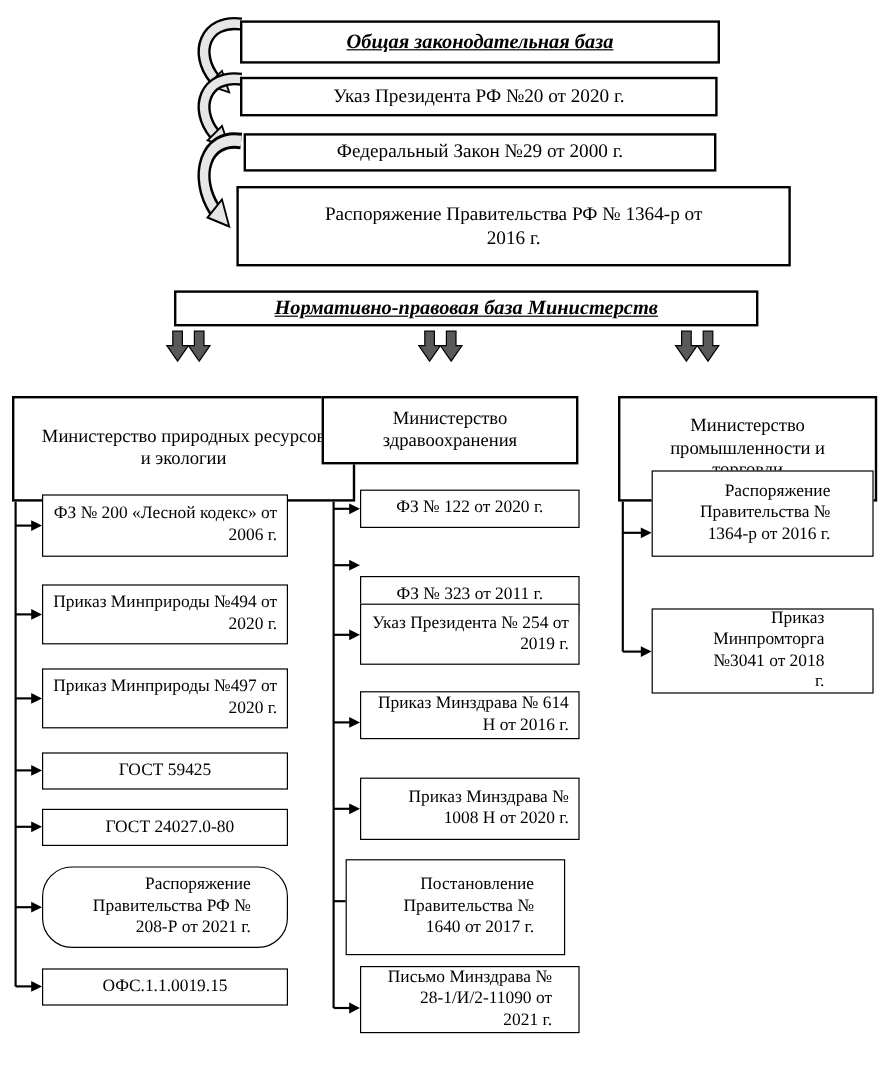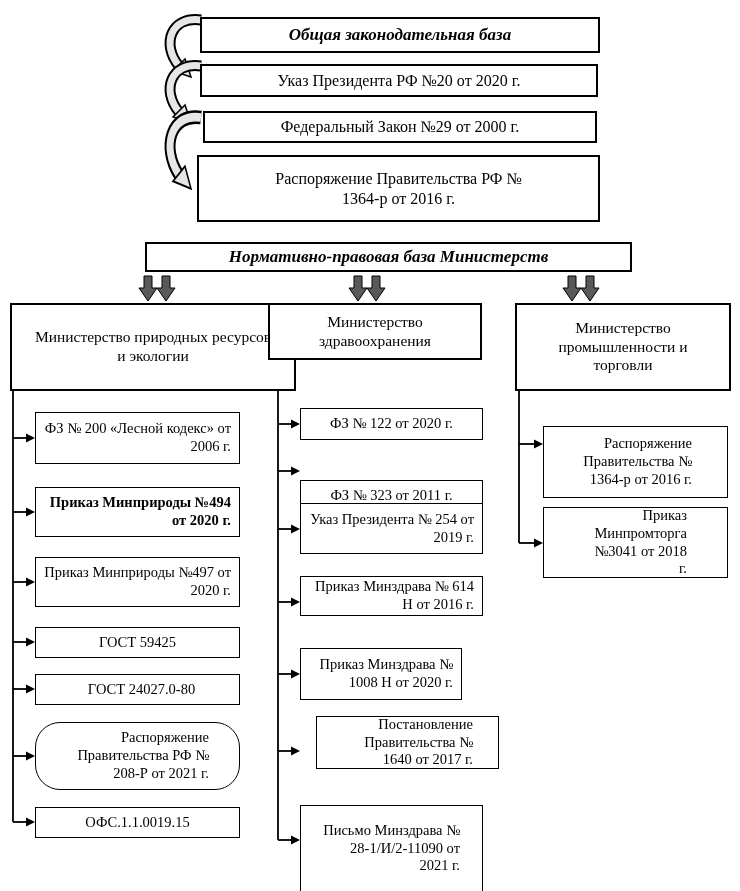--- a/index.html
+++ b/index.html
@@ -6,23 +6,23 @@
   #canvas{
     position:relative;width:740px;height:891px;background:#fff;
     font-family:"Liberation Serif","DejaVu Serif",serif;color:#000;
   }
   .box{
     position:absolute;border:2px solid #000;background:#fff;box-sizing:border-box;
     display:flex;align-items:center;justify-content:center;text-align:center;
     padding:2px 8px;line-height:1.22;
   }
   .thin{border-width:1.5px;text-align:right;}
-  .title{font-weight:bold;font-style:italic;font-size:17px;}
+  .title{font-weight:bold;font-style:italic;text-decoration:underline;font-size:17px;}
   .toptext{font-size:16px;}
-  .colhead{font-size:15.5px;}
+  .colhead{font-size:15.5px;margin-top:27px;}
   .item{font-size:14.5px;}
   svg.overlay{position:absolute;left:0;top:0;pointer-events:none;}
 </style>
 </head>
 <body>
 
 <div id="canvas">
 
   <svg class="overlay" width="740" height="891" viewBox="0 0 740 891">
 
@@ -105,42 +105,42 @@
       <polygon points="534,538.5 534,547.5 543,543"></polygon>
     </g>
   </svg>
 
   <div class="box title" style="left:200px;top:17px;width:400px;height:36px;">Общая законодательная база</div>
 
   <div class="box toptext" style="left:200px;top:64px;width:398px;height:33px;">Указ Президента РФ №20 от 2020 г.</div>
 
   <div class="box toptext" style="left:203px;top:111px;width:394px;height:32px;text-align:center;">Федеральный Закон №29 от 2000 г.</div>
 
-  <div class="box toptext" style="left:197px;top:155px;width:403px;height:67px;padding:8px 70px;">Распоряжение Правительства РФ № 1364-р от 2016 г.</div>
+  <div class="box toptext" style="left:197px;top:155px;width:462px;height:67px;padding:8px 70px;">Распоряжение Правительства РФ № 1364-р от 2016 г.</div>
 
   <div class="box title" style="left:145px;top:242px;width:487px;height:30px;">Нормативно-правовая база Министерств</div>
 
   <div class="box colhead" style="left:10px;top:303px;width:286px;height:88px;padding:2px 20px;">Министерство природных ресурсов и экологии</div>
 
   <div class="box colhead" style="left:268px;top:303px;width:214px;height:57px;padding:2px 30px;">Министерство здравоохранения</div>
 
   <div class="box colhead" style="left:515px;top:303px;width:216px;height:88px;padding:2px 25px;">Министерство промышленности и торговли</div>
 
   <div class="box thin item" style="left:35px;top:412px;width:205px;height:52px;">ФЗ № 200 «Лесной кодекс» от 2006 г.</div>
-  <div class="box thin item" style="left:35px;top:487px;width:205px;height:50px;font-weight:bold;">Приказ Минприроды №494 от 2020 г.</div>
+  <div class="box thin item" style="left:35px;top:487px;width:205px;height:50px;">Приказ Минприроды №494 от 2020 г.</div>
   <div class="box thin item" style="left:35px;top:557px;width:205px;height:50px;">Приказ Минприроды №497 от 2020 г.</div>
   <div class="box thin item" style="left:35px;top:627px;width:205px;height:31px;">ГОСТ 59425</div>
   <div class="box thin item" style="left:35px;top:674px;width:205px;height:31px;padding-left:16px;">ГОСТ 24027.0-80</div>
   <div class="box thin item" style="left:35px;top:722px;width:205px;height:68px;padding:2px 30px;border-radius:25px;">Распоряжение Правительства РФ № 208-Р от 2021 г.</div>
   <div class="box thin item" style="left:35px;top:807px;width:205px;height:31px;">ОФС.1.1.0019.15</div>
 
   <div class="box thin item" style="left:300px;top:408px;width:183px;height:32px;">ФЗ № 122 от 2020 г.</div>
   <div class="box thin item" style="left:300px;top:480px;width:183px;height:32px;">ФЗ № 323 от 2011 г.</div>
   <div class="box thin item" style="left:300px;top:503px;width:183px;height:51px;">Указ Президента № 254 от 2019 г.</div>
   <div class="box thin item" style="left:300px;top:576px;width:183px;height:40px;">Приказ Минздрава № 614 Н от 2016 г.</div>
-  <div class="box thin item" style="left:300px;top:648px;width:162px;height:52px;">Приказ Минздрава № 1008 Н от 2020 г.</div>
-  <div class="box thin item" style="left:316px;top:716px;width:183px;height:53px;padding:6px 25px;">Постановление Правительства № 1640 от 2017 г.</div>
-  <div class="box thin item" style="left:300px;top:805px;width:183px;height:87px;padding:2px 22px;">Письмо Минздрава № 28-1/И/2-11090 от 2021 г.</div>
+  <div class="box thin item" style="left:300px;top:648px;width:183px;height:52px;">Приказ Минздрава № 1008 Н от 2020 г.</div>
+  <div class="box thin item" style="left:288px;top:716px;width:183px;height:80px;padding:6px 25px;">Постановление Правительства № 1640 от 2017 г.</div>
+  <div class="box thin item" style="left:300px;top:805px;width:183px;height:56px;padding:2px 22px;">Письмо Минздрава № 28-1/И/2-11090 от 2021 г.</div>
 
-  <div class="box thin item" style="left:543px;top:426px;width:185px;height:72px;padding:18px 35px;">Распоряжение Правительства № 1364-р от 2016 г.</div>
+  <div class="box thin item" style="left:543px;top:392px;width:185px;height:72px;padding:18px 35px;">Распоряжение Правительства № 1364-р от 2016 г.</div>
   <div class="box thin item" style="left:543px;top:507px;width:185px;height:71px;padding:2px 40px;">Приказ Минпромторга №3041 от 2018 г.</div>
 
 </div>
 
 </body></html>

